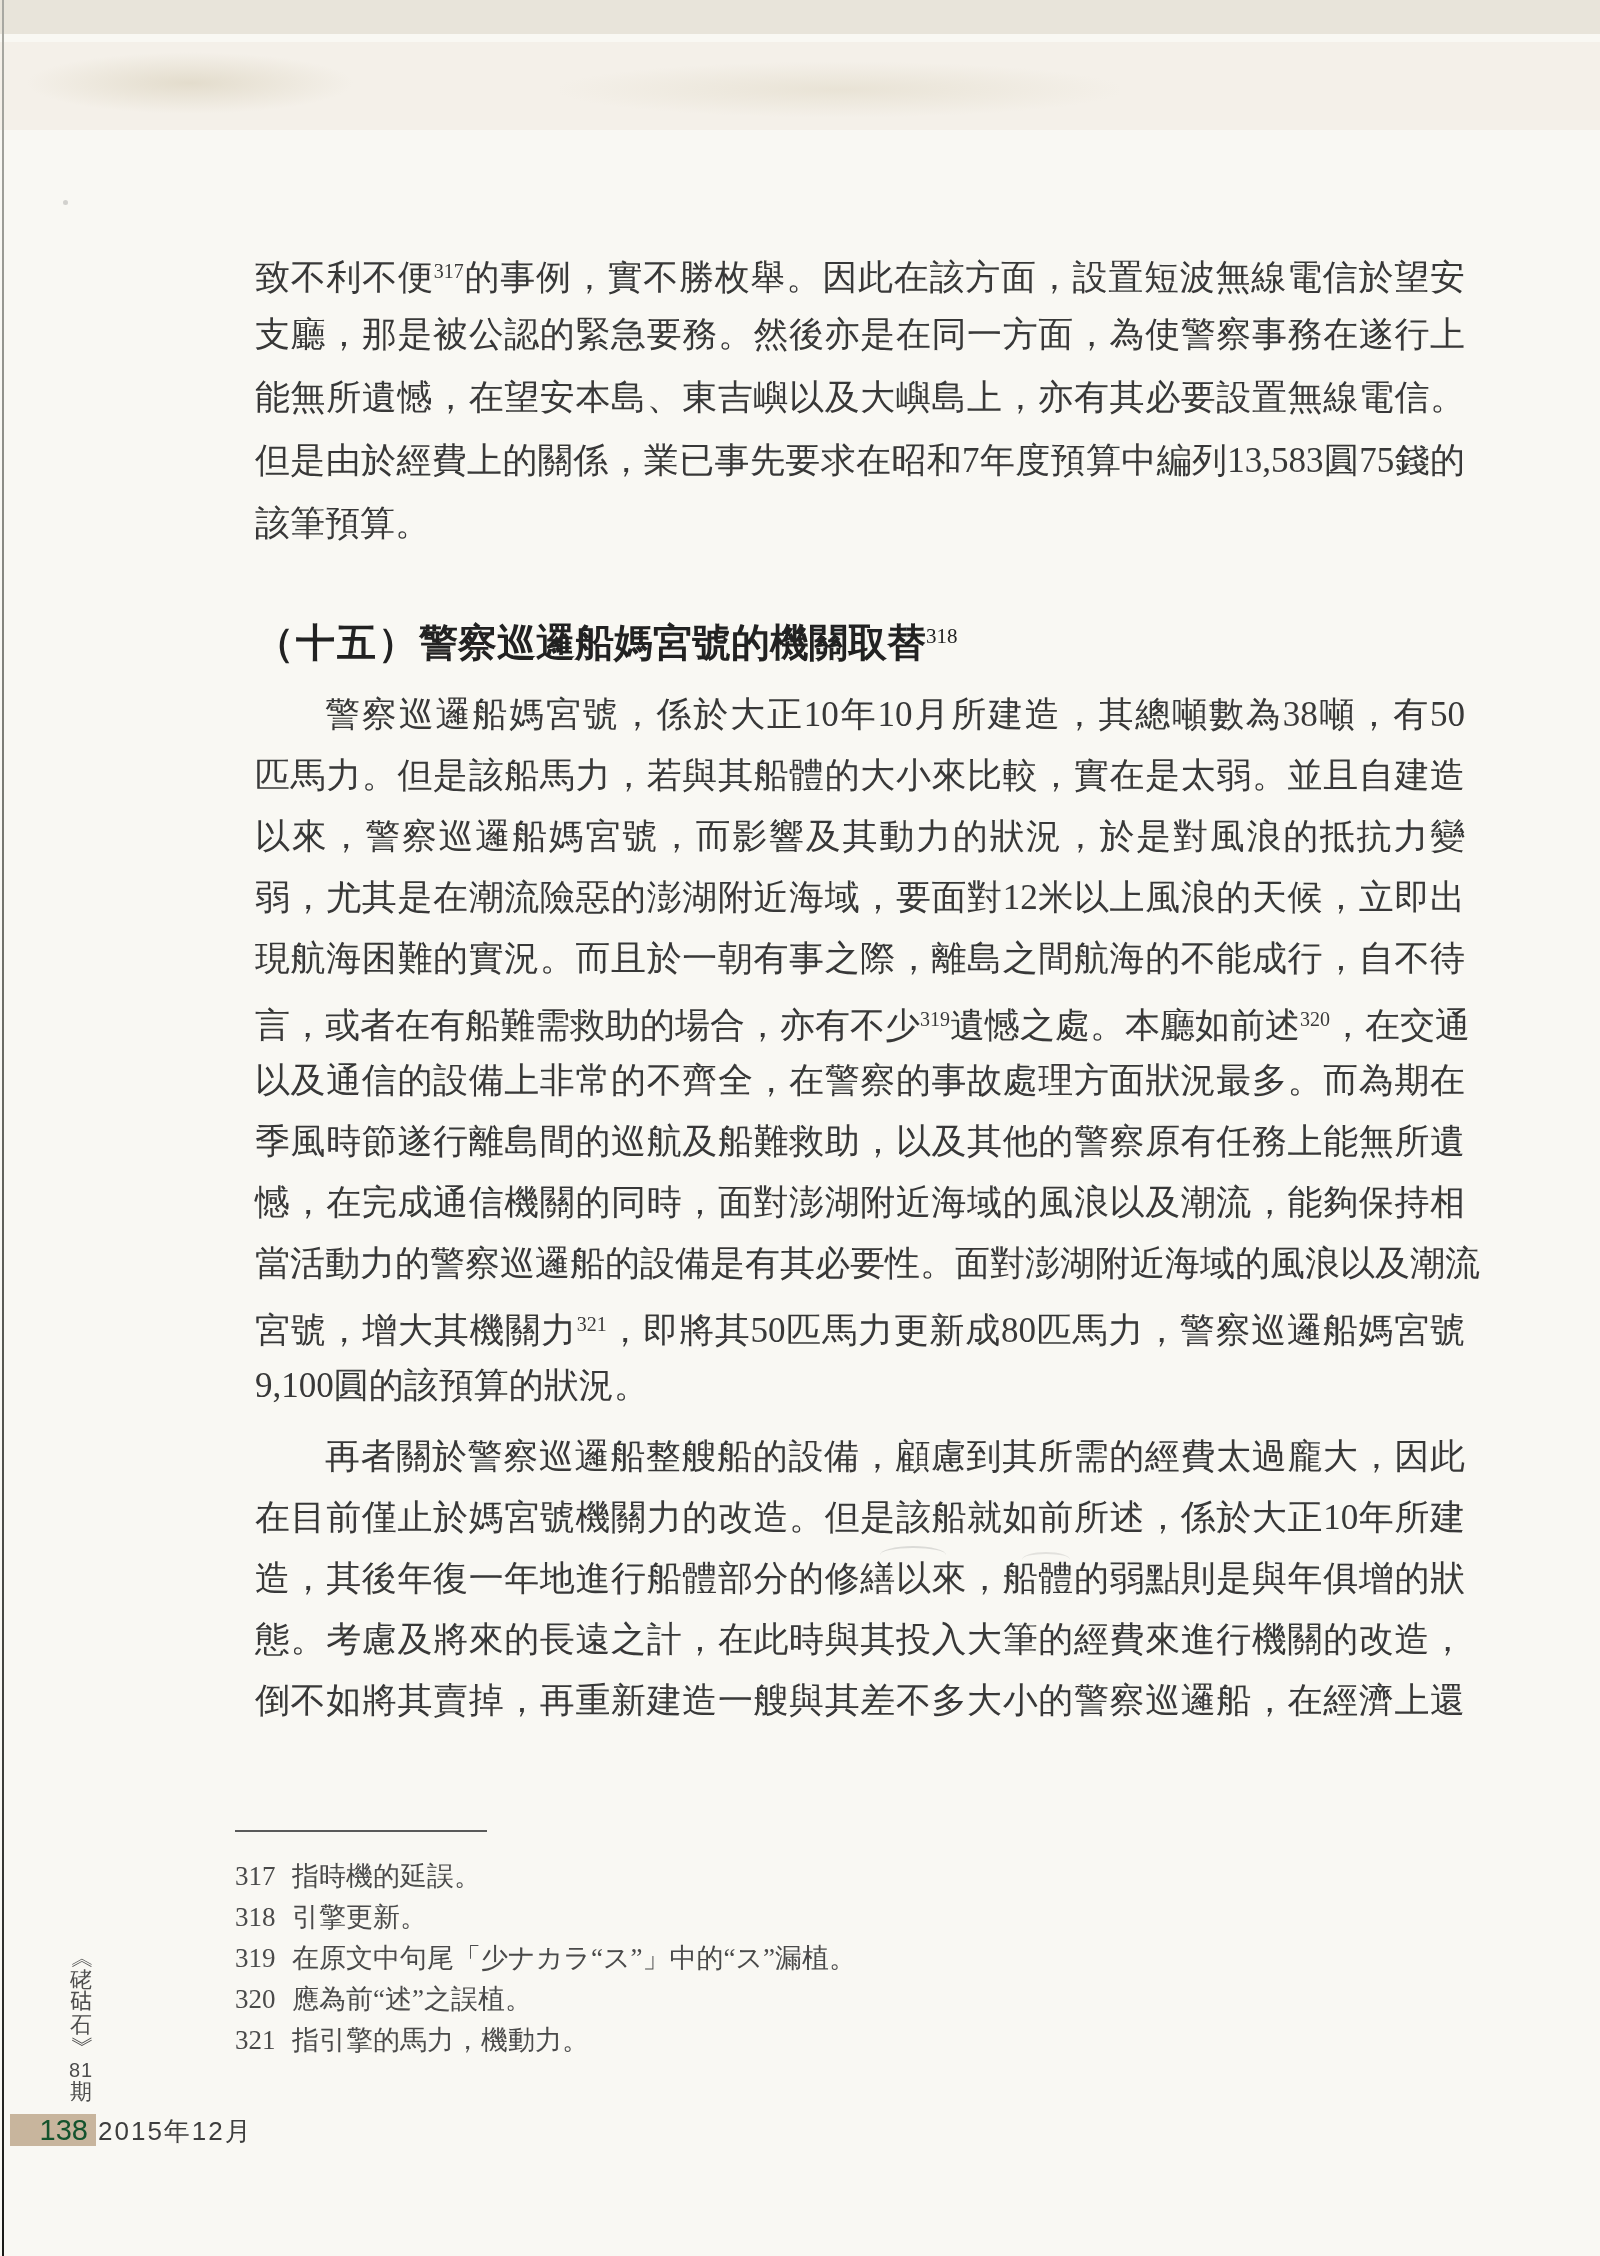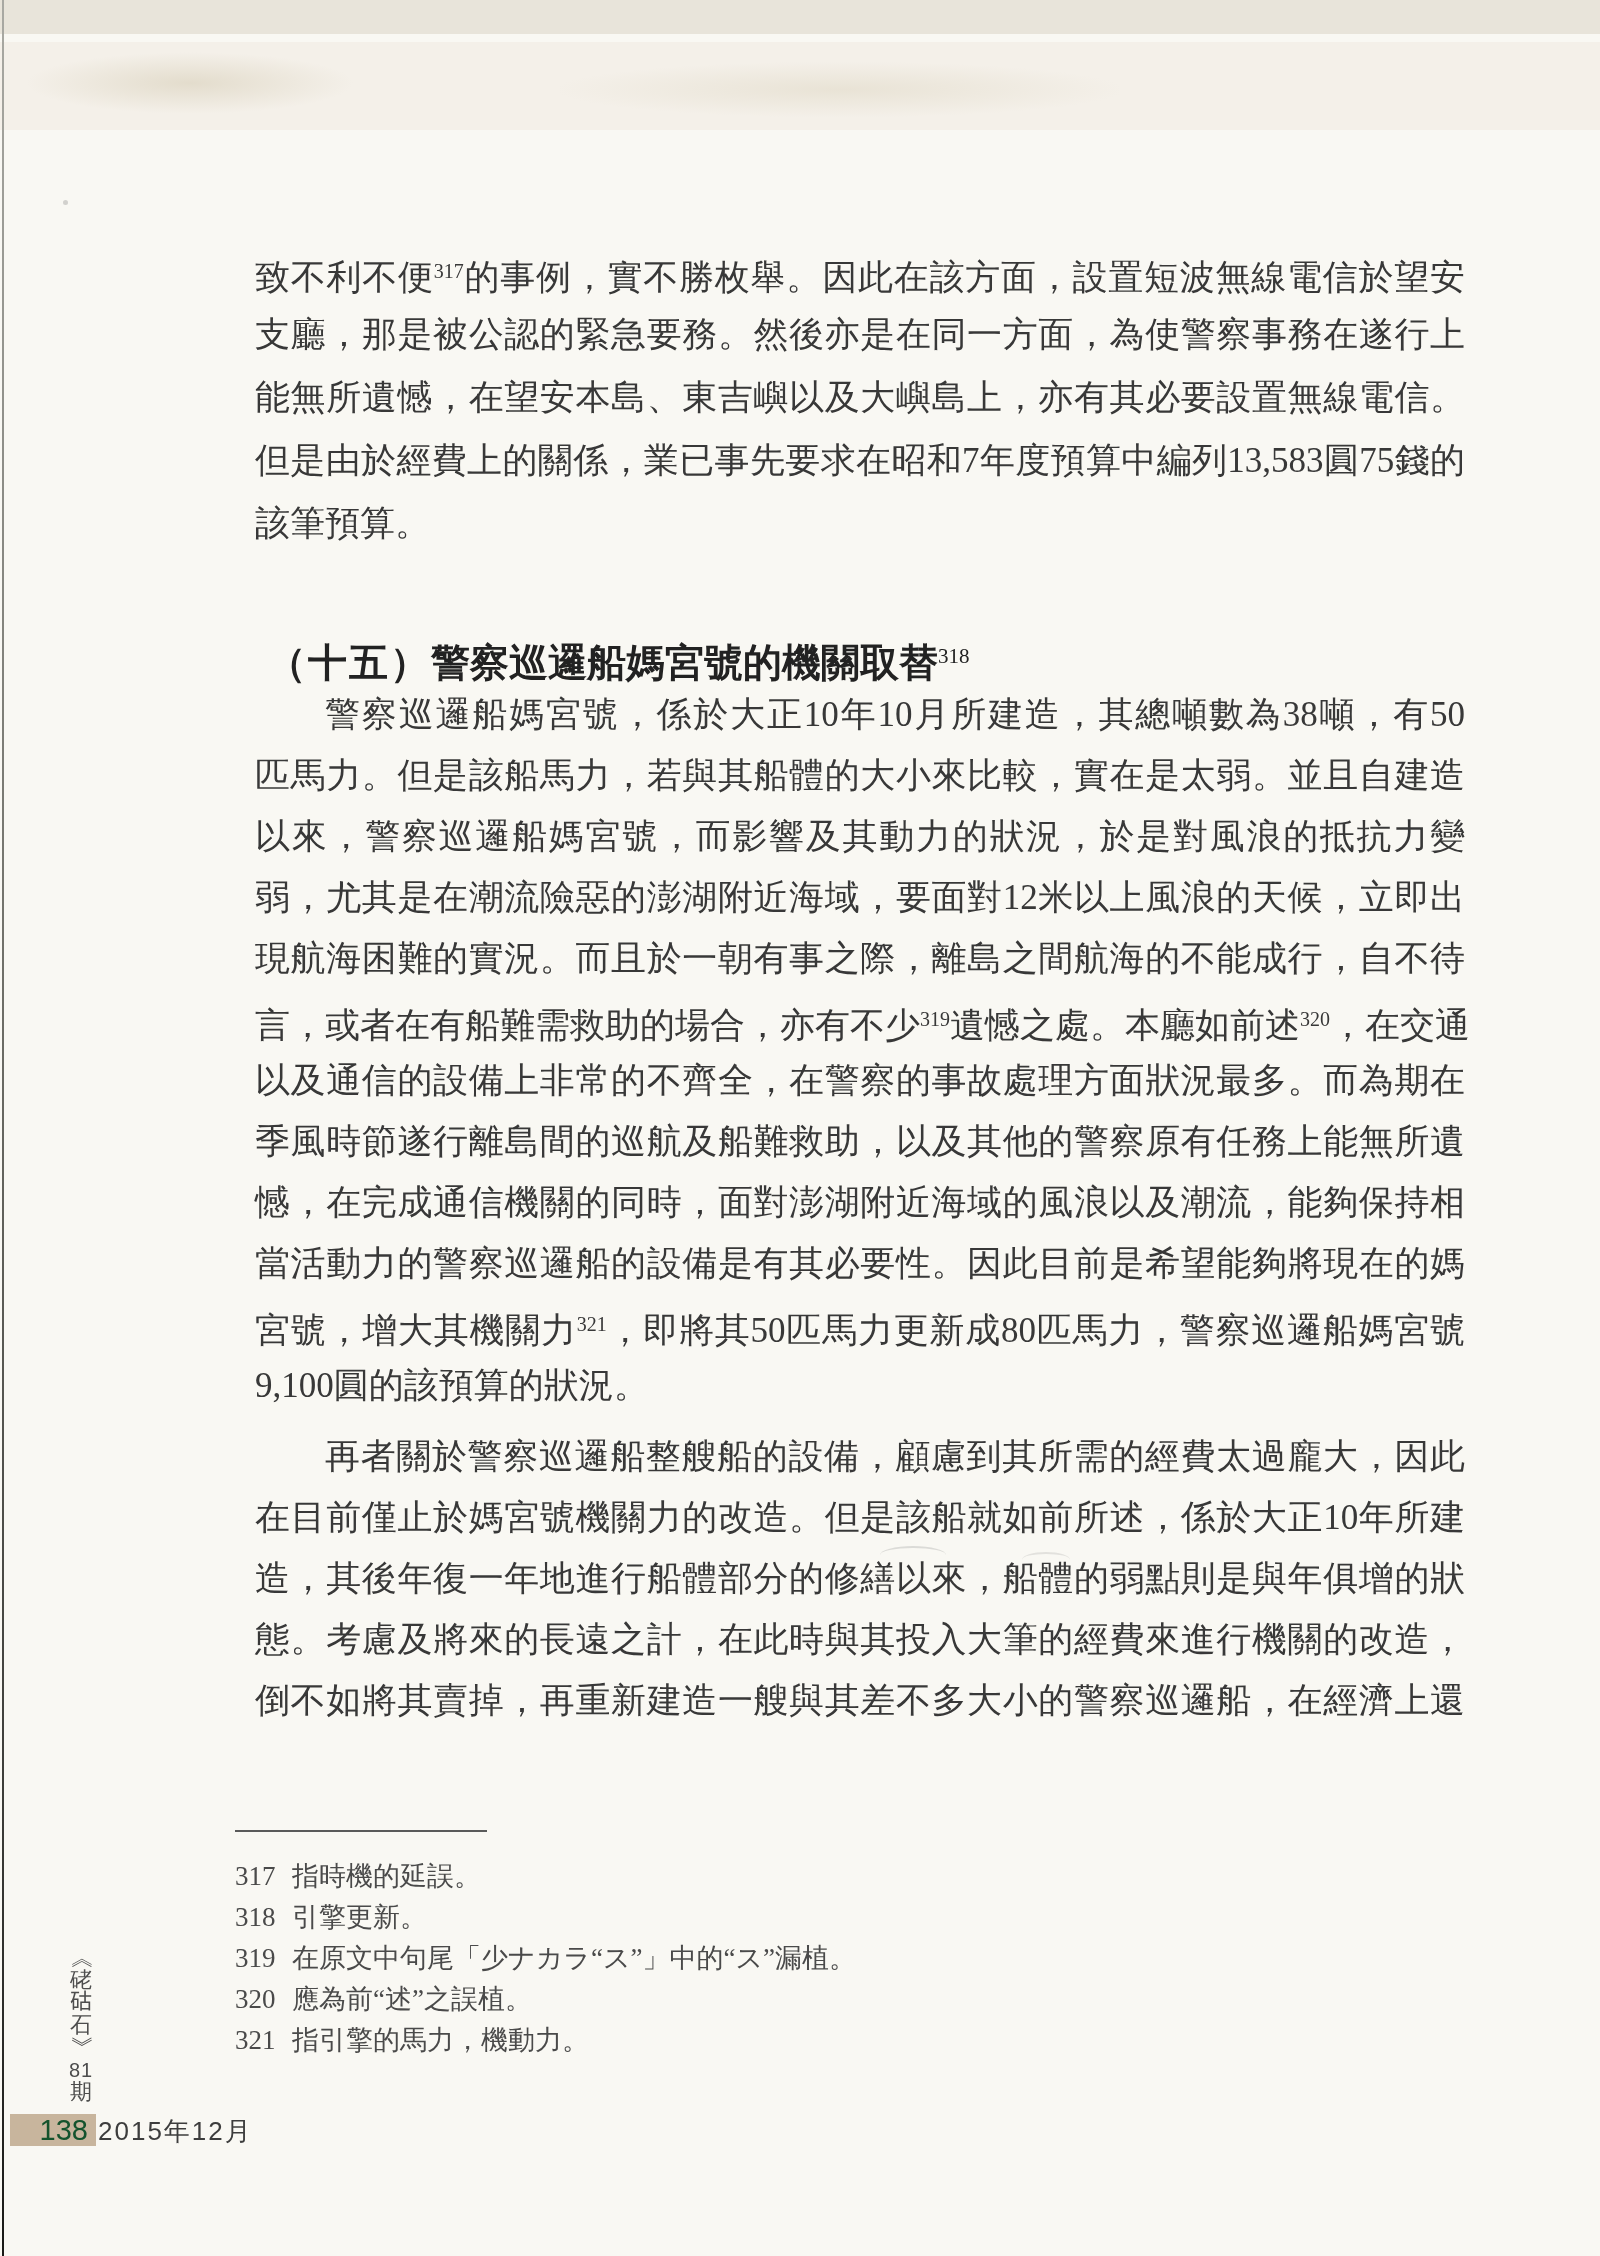--- a/index.html
+++ b/index.html
@@ -25,22 +25,22 @@
   .content{position:absolute;inset:0;}
   .para{position:absolute;left:255px;width:1210px;font-size:35px;}
   .p1{top:240px;}
   .p2{top:684px;}
   .p3{top:1426px;}
   .line{height:63px;line-height:63px;white-space:nowrap;text-align:justify;text-align-last:justify;}
   .p2 .line,.p3 .line{height:61px;line-height:61px;}
   .line.endline{text-align-last:left;}
   .line.indent{text-indent:2em;}
   .sup{font-size:20px;vertical-align:11px;letter-spacing:0;}
-  .heading{position:absolute;left:255px;top:616px;margin:12px;width:1210px;
-    font-size:39px;line-height:56px;font-weight:bold;color:#222;white-space:nowrap;}
+  .heading{position:absolute;left:255px;top:616px;margin:0;width:1210px;
+    font-size:39px;line-height:40px;font-weight:bold;color:#222;white-space:nowrap;}
   .heading .hprefix{font-weight:600;letter-spacing:2px;}
   .heading .hsup{font-weight:normal;font-size:21px;vertical-align:13px;}
   
   .fnrule{position:absolute;left:235px;top:1830px;width:252px;height:0;border-top:2px solid #5a5a5a;}
   .footnotes{position:absolute;left:235px;top:1856px;width:900px;font-size:27px;color:#4a4a4a;}
   .fn-row{display:flex;height:41px;line-height:41px;white-space:nowrap;}
   .fn-num{min-width:57px;}
   
   .journal{position:absolute;left:58px;top:1946px;width:46px;display:flex;flex-direction:column;
     align-items:center;font-size:22px;line-height:22.5px;color:#4d4d4d;}
@@ -83,21 +83,21 @@
     <section class="para p2">
         <div class="line indent"><span>警察巡邏船媽宮號，係於大正10年10月所建造，其總噸數為38噸，有50</span></div>
         <div class="line"><span>匹馬力。但是該船馬力，若與其船體的大小來比較，實在是太弱。並且自建造</span></div>
         <div class="line"><span>以來，警察巡邏船媽宮號，而影響及其動力的狀況，於是對風浪的抵抗力變</span></div>
         <div class="line"><span>弱，尤其是在潮流險惡的澎湖附近海域，要面對12米以上風浪的天候，立即出</span></div>
         <div class="line"><span>現航海困難的實況。而且於一朝有事之際，離島之間航海的不能成行，自不待</span></div>
         <div class="line"><span>言，或者在有船難需救助的場合，亦有不少</span><span class="sup">319</span><span>遺憾之處。本廳如前述</span><span class="sup">320</span><span>，在交通</span></div>
         <div class="line"><span>以及通信的設備上非常的不齊全，在警察的事故處理方面狀況最多。而為期在</span></div>
         <div class="line"><span>季風時節遂行離島間的巡航及船難救助，以及其他的警察原有任務上能無所遺</span></div>
         <div class="line"><span>憾，在完成通信機關的同時，面對澎湖附近海域的風浪以及潮流，能夠保持相</span></div>
-        <div class="line"><span>當活動力的警察巡邏船的設備是有其必要性。因此目前是希望能夠將現在的媽</span></div>
+        <div class="line"><span>當活動力的警察巡邏船的設備是有其必要性。面對澎湖附近海域的風浪以及潮流</span></div>
         <div class="line"><span>宮號，增大其機關力</span><span class="sup">321</span><span>，即將其50匹馬力更新成80匹馬力，警察巡邏船媽宮號</span></div>
         <div class="line endline"><span>9,100圓的該預算的狀況。</span></div>
       </section>
 
     <section class="para p3">
         <div class="line indent"><span>再者關於警察巡邏船整艘船的設備，顧慮到其所需的經費太過龐大，因此</span></div>
         <div class="line"><span>在目前僅止於媽宮號機關力的改造。但是該船就如前所述，係於大正10年所建</span></div>
         <div class="line"><span>造，其後年復一年地進行船體部分的修繕以來，船體的弱點則是與年俱增的狀</span></div>
         <div class="line"><span>態。考慮及將來的長遠之計，在此時與其投入大筆的經費來進行機關的改造，</span></div>
         <div class="line"><span>倒不如將其賣掉，再重新建造一艘與其差不多大小的警察巡邏船，在經濟上還</span></div>

